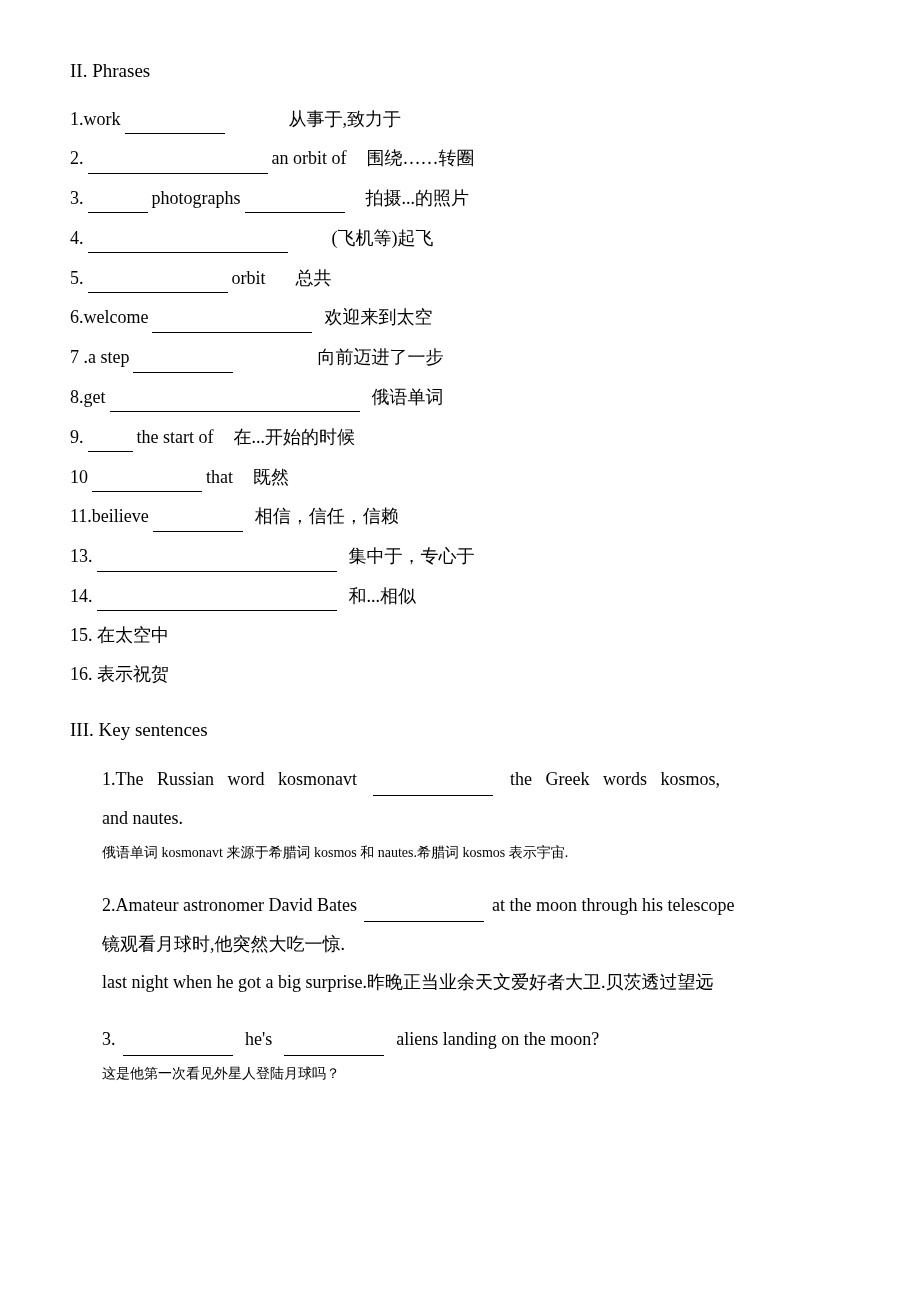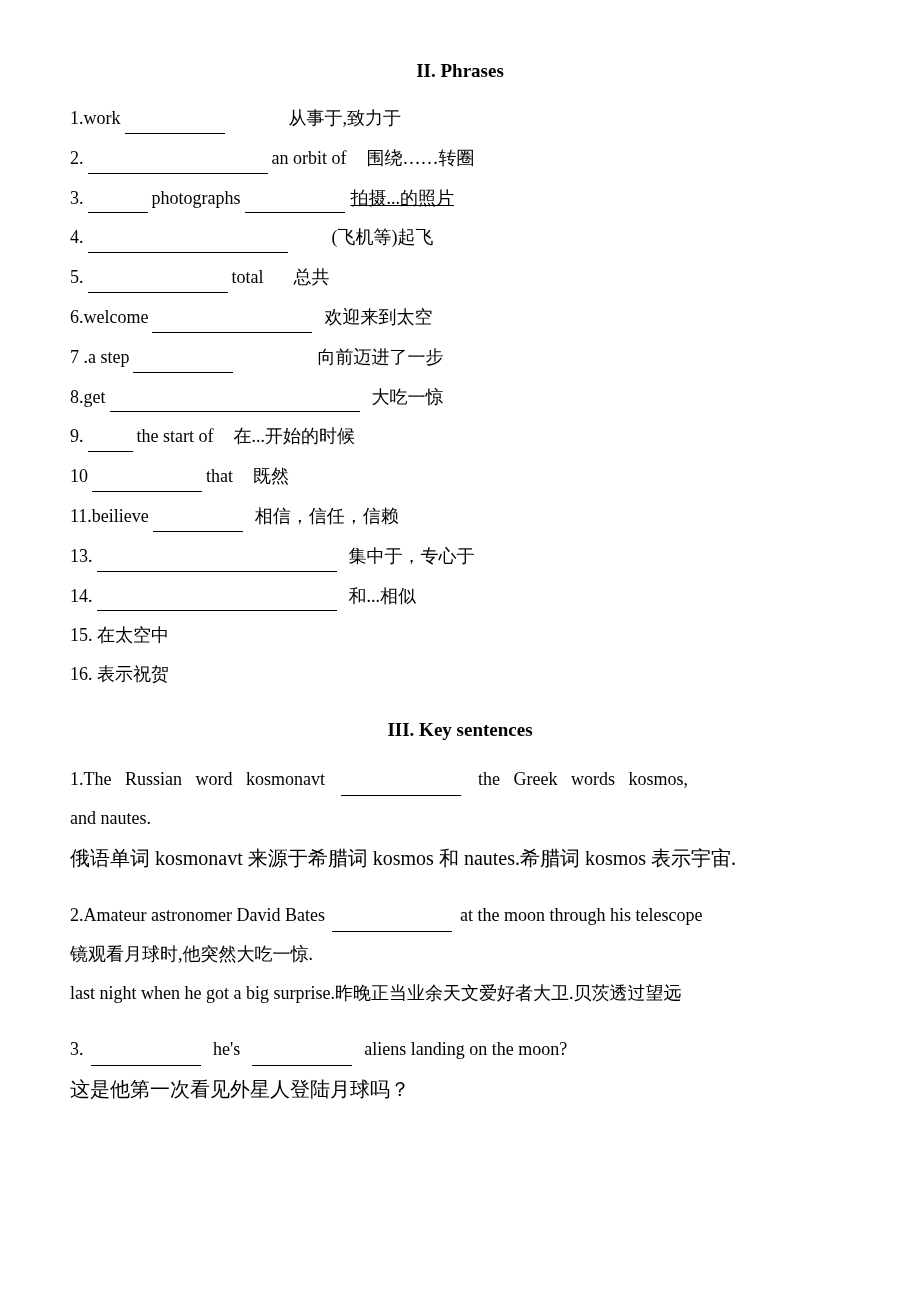--- a/index.html
+++ b/index.html
@@ -13,36 +13,35 @@
       font-family: "Times New Roman", Times, serif;
       font-size: 18px;
       color: #000000;
       width: 920px;
       min-height: 1302px;
       padding: 60px 70px 60px 70px;
     }
 
     .section-title {
       font-size: 19px;
-      font-weight: bold;
+      font-weight: normal;
       margin-bottom: 22px;
-      text-align: center;
     }
 
     .phrase-list {
       margin-bottom: 30px;
     }
 
     .phrase-item {
       margin-bottom: 10px;
       font-size: 18px;
       line-height: 1.6;
       display: flex;
       flex-wrap: wrap;
-      align-items: flex-start;
+      align-items: center;
     }
 
     .blank {
       display: inline-block;
       border-bottom: 1px solid #000;
       min-width: 80px;
       margin: 0 4px;
       vertical-align: baseline;
     }
 
@@ -54,31 +53,32 @@
     .cn-text {
       margin-left: 8px;
     }
 
     .sentence-section {
       margin-top: 10px;
     }
 
     .sentence-block {
       margin-bottom: 24px;
+      margin-left: 32px;
     }
 
     .sentence-en {
       font-size: 18px;
       line-height: 1.8;
       text-align: justify;
       margin-bottom: 6px;
     }
 
     .sentence-cn {
-      font-size: 20px;
+      font-size: 14px;
       line-height: 1.7;
       margin-bottom: 4px;
     }
 
     .inline-blank {
       display: inline-block;
       border-bottom: 1px solid #000;
       min-width: 90px;
       margin: 0 3px;
       vertical-align: baseline;
@@ -107,52 +107,52 @@
       <span class="blank blank-xl">&nbsp;&nbsp;&nbsp;&nbsp;&nbsp;&nbsp;&nbsp;&nbsp;&nbsp;&nbsp;&nbsp;&nbsp;&nbsp;&nbsp;&nbsp;&nbsp;&nbsp;&nbsp;&nbsp;&nbsp;&nbsp;&nbsp;&nbsp;&nbsp;&nbsp;&nbsp;</span>
       <span>an orbit of</span>
       <span class="cn-text" style="margin-left:20px;">围绕……转圈</span>
     </div>
 
     <div class="phrase-item">
       <span>3.</span>
       <span class="blank blank-sm">&nbsp;&nbsp;&nbsp;&nbsp;&nbsp;&nbsp;&nbsp;&nbsp;&nbsp;&nbsp;&nbsp;&nbsp;</span>
       <span>photographs</span>
       <span class="blank blank-md">&nbsp;&nbsp;&nbsp;&nbsp;&nbsp;&nbsp;&nbsp;&nbsp;&nbsp;&nbsp;&nbsp;&nbsp;&nbsp;&nbsp;&nbsp;&nbsp;&nbsp;&nbsp;&nbsp;&nbsp;</span>
-      <span class="cn-text" style="margin-left:2px;text-decoration:underline;">拍摄...的照片</span>
+      <span class="cn-text" style="margin-left:17px;">拍摄...的照片</span>
     </div>
 
     <div class="phrase-item">
       <span>4.</span>
       <span class="blank blank-xl" style="min-width:200px;">&nbsp;&nbsp;&nbsp;&nbsp;&nbsp;&nbsp;&nbsp;&nbsp;&nbsp;&nbsp;&nbsp;&nbsp;&nbsp;&nbsp;&nbsp;&nbsp;&nbsp;&nbsp;&nbsp;&nbsp;&nbsp;&nbsp;&nbsp;&nbsp;&nbsp;&nbsp;&nbsp;&nbsp;&nbsp;&nbsp;&nbsp;&nbsp;</span>
       <span class="cn-text" style="margin-left:40px;">(飞机等)起飞</span>
     </div>
 
     <div class="phrase-item">
       <span>5.</span>
       <span class="blank blank-lg">&nbsp;&nbsp;&nbsp;&nbsp;&nbsp;&nbsp;&nbsp;&nbsp;&nbsp;&nbsp;&nbsp;&nbsp;&nbsp;&nbsp;&nbsp;&nbsp;&nbsp;&nbsp;&nbsp;&nbsp;&nbsp;&nbsp;&nbsp;&nbsp;</span>
-      <span>total</span>
+      <span>orbit</span>
       <span class="cn-text" style="margin-left:30px;">总共</span>
     </div>
 
     <div class="phrase-item">
       <span>6.welcome</span>
       <span class="blank blank-xl" style="min-width:160px;">&nbsp;&nbsp;&nbsp;&nbsp;&nbsp;&nbsp;&nbsp;&nbsp;&nbsp;&nbsp;&nbsp;&nbsp;&nbsp;&nbsp;&nbsp;&nbsp;&nbsp;&nbsp;&nbsp;&nbsp;&nbsp;&nbsp;&nbsp;&nbsp;&nbsp;&nbsp;&nbsp;&nbsp;</span>
       <span class="cn-text">欢迎来到太空</span>
     </div>
 
     <div class="phrase-item">
       <span>7 .a step</span>
       <span class="blank blank-md">&nbsp;&nbsp;&nbsp;&nbsp;&nbsp;&nbsp;&nbsp;&nbsp;&nbsp;&nbsp;&nbsp;&nbsp;&nbsp;&nbsp;&nbsp;&nbsp;&nbsp;&nbsp;&nbsp;&nbsp;</span>
       <span class="cn-text" style="margin-left:80px;">向前迈进了一步</span>
     </div>
 
     <div class="phrase-item">
       <span>8.get</span>
       <span class="blank" style="min-width:250px;">&nbsp;&nbsp;&nbsp;&nbsp;&nbsp;&nbsp;&nbsp;&nbsp;&nbsp;&nbsp;&nbsp;&nbsp;&nbsp;&nbsp;&nbsp;&nbsp;&nbsp;&nbsp;&nbsp;&nbsp;&nbsp;&nbsp;&nbsp;&nbsp;&nbsp;&nbsp;&nbsp;&nbsp;&nbsp;&nbsp;&nbsp;&nbsp;&nbsp;&nbsp;&nbsp;&nbsp;&nbsp;&nbsp;&nbsp;&nbsp;</span>
-      <span class="cn-text">大吃一惊</span>
+      <span class="cn-text">俄语单词</span>
     </div>
 
     <div class="phrase-item">
       <span>9.</span>
       <span class="blank" style="min-width:45px;">&nbsp;&nbsp;&nbsp;&nbsp;&nbsp;&nbsp;&nbsp;&nbsp;</span>
       <span>the start of</span>
       <span class="cn-text" style="margin-left:20px;">在...开始的时候</span>
     </div>
 
     <div class="phrase-item">

